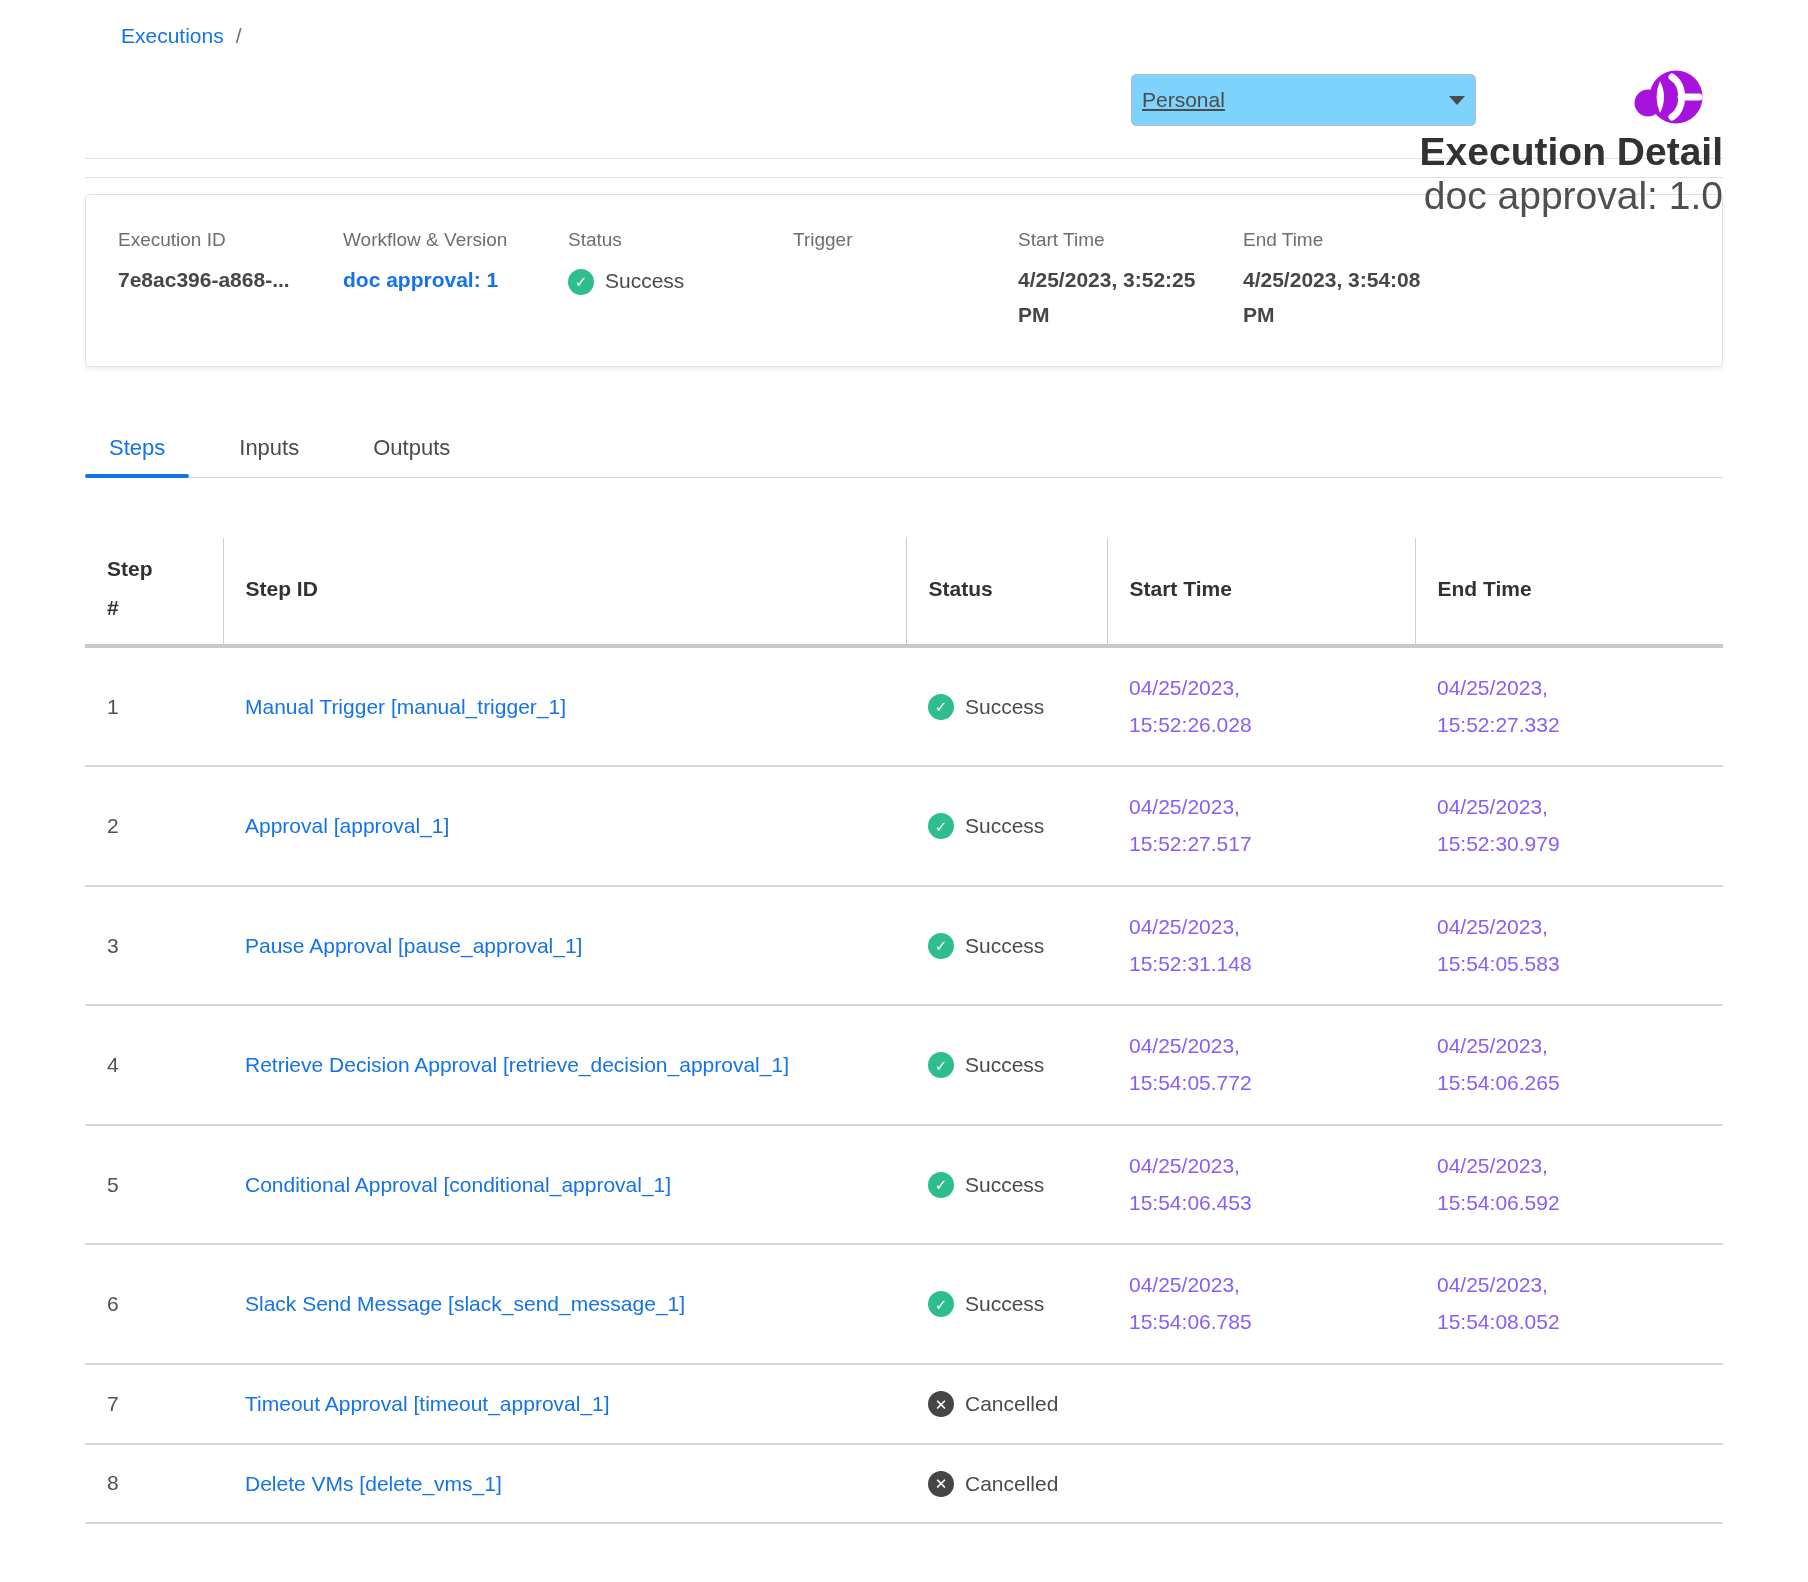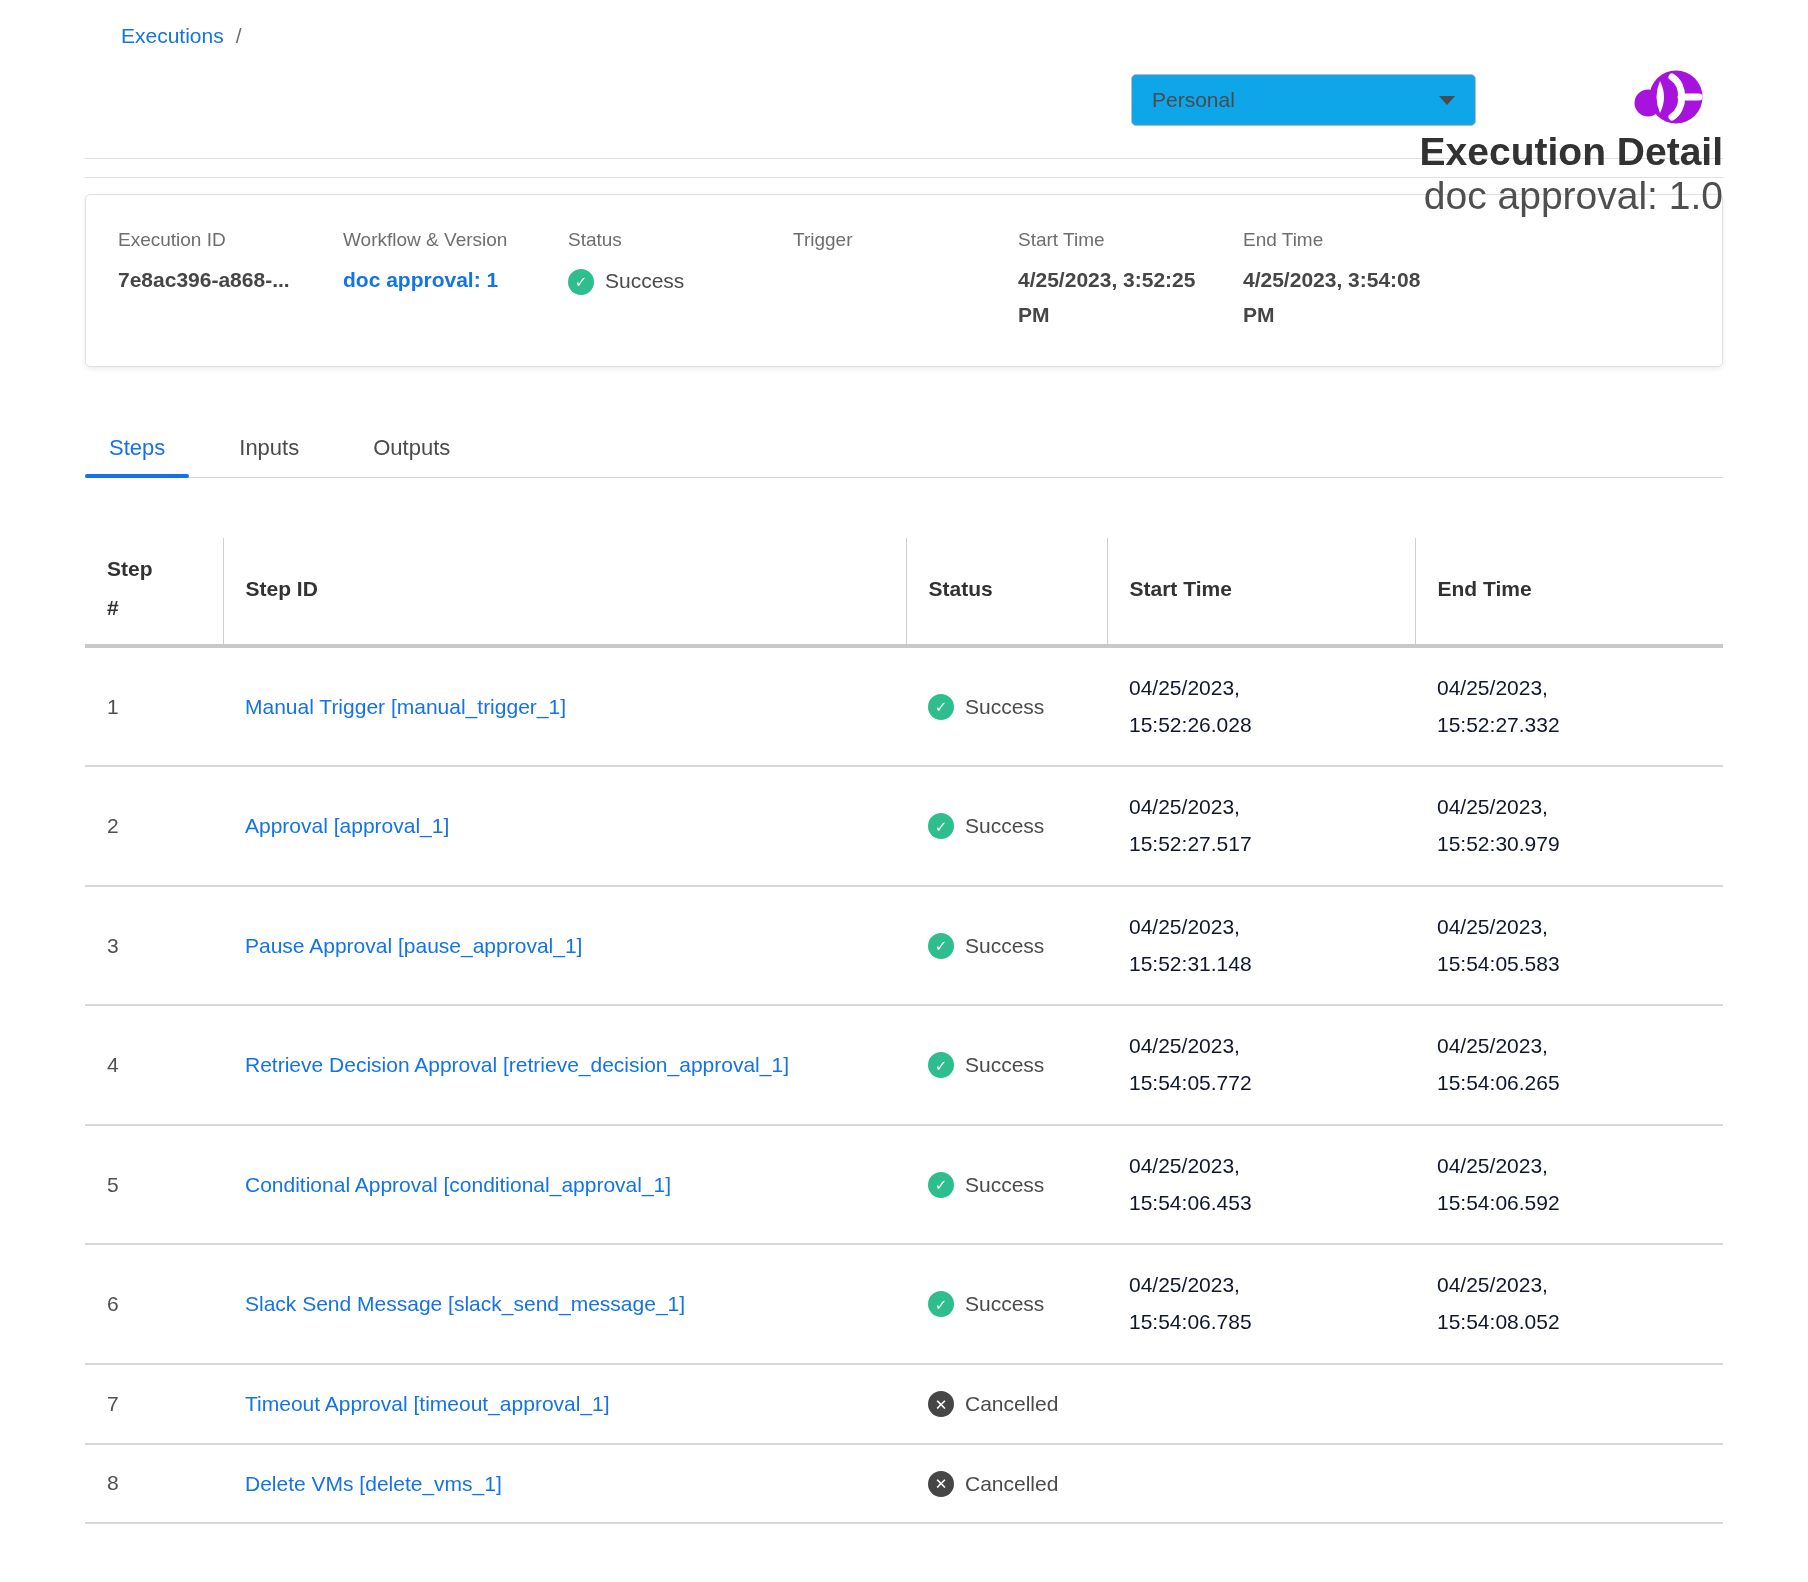--- a/index.html
+++ b/index.html
@@ -16,23 +16,23 @@
   .breadcrumb a { color:#1473e6; text-decoration:none; cursor:pointer; }
   .crumb-sep { color:#6e6e6e; margin-left:12px; }
 
   
   .title-row { display:flex; align-items:flex-end; margin-top:20px; position:relative; height:66px;flex-direction:column; }
   .logo { width:74px; height:62px; margin-right:16px; flex:none; }
   .page-title { font-size:39px; font-weight:700; color:#323232; white-space:nowrap; }
   .page-subtitle { font-size:39px; font-weight:400; color:#4f4f4f; margin-left:15px; white-space:nowrap; }
   .workspace-select {
     position:absolute; right:247px; top:6px; width:345px; height:52px;
-    border:1px solid #bdbdbd; border-radius:5px; background:#0ea5e9;
+    border:1px solid #bdbdbd; border-radius:5px; background:#7dd3fc;
     display:flex; align-items:center; justify-content:space-between;
-    padding:0 20px; font-size:21px; color:#4b4b4b; cursor:pointer;
+    padding:0 10px; font-size:21px; color:#4b4b4b; cursor:pointer;text-decoration:underline;
   }
   .chev { width:0; height:0; border-left:8px solid transparent; border-right:8px solid transparent; border-top:9px solid #4b4b4b; }
 
   .divider { border:none; border-top:1px solid #e1e1e1; margin:24px 0 0 0; }
 
   
   .info-title { font-size:27px; font-weight:400; color:#464646; margin-top:44px; }
   .info-divider { margin-top:18px; }
   .info-card {
     margin-top:16px; border:1px solid #e1e1e1; border-radius:5px;
@@ -70,21 +70,21 @@
     padding:12px 12px 16px 22px; border-bottom:4px solid #c9c9c9; height:88px;
   }
   .steps-table th:not(:last-child) { border-right:1px solid #cfcfcf; }
   .th-narrow { display:inline-block; max-width:58px; line-height:1.85; }
   .steps-table td {
     vertical-align:middle; font-size:21px; padding:22px 12px 22px 22px;
     border-bottom:2px solid #d8d8d8;
   }
   .c-num { color:#505050; }
   .step-link { color:#1473e6; font-weight:400; text-decoration:none; cursor:pointer; display:inline-block; max-width:560px; line-height:1.6; }
-  .c-start, .c-end { color:#0f172a; line-height:1.75; }
+  .c-start, .c-end { color:#8b5cf6; line-height:1.75; }
 </style>
 </head>
 <body>
 
 <div class="content">
 
   <div class="breadcrumb">
     <a href="#">Executions</a><span class="crumb-sep">/</span>
   </div>
 

